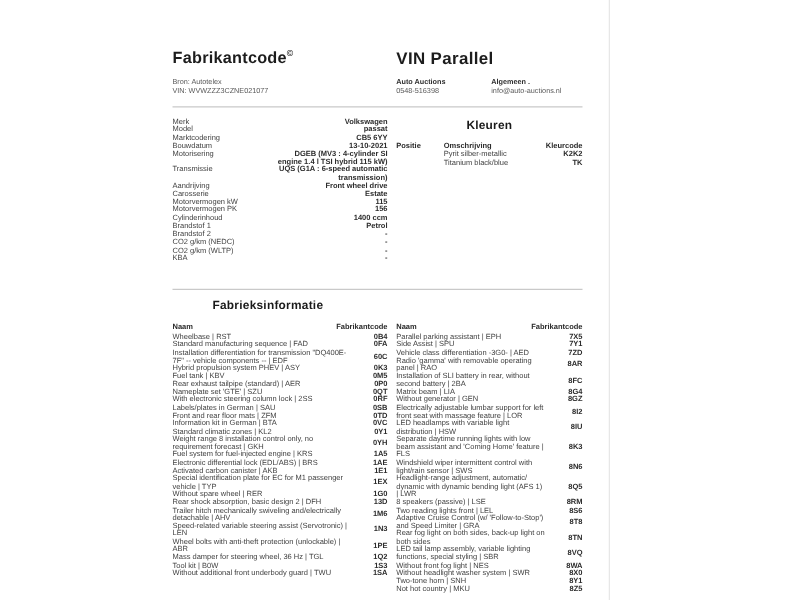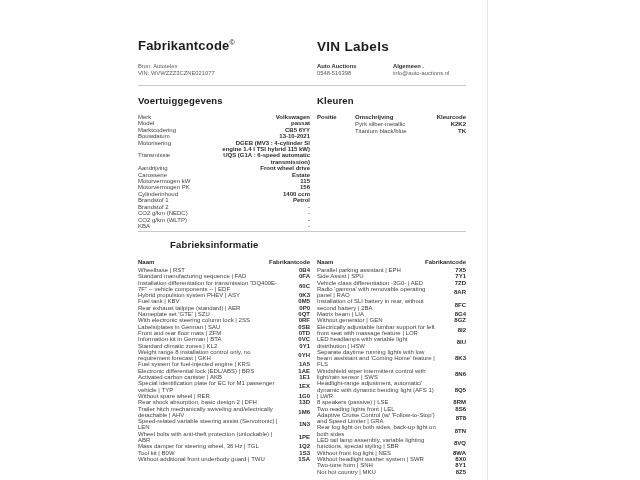--- a/index.html
+++ b/index.html
@@ -30,21 +30,21 @@
 
   .section-heading { font-size:9.5px; font-weight:bold; color:#1a1a1a; letter-spacing:.2px; }
 
   .vehicle { position:absolute; left:0; top:57px; width:172px; }
   .vehicle .section-heading { margin-bottom:8px; }
   .vrow { display:flex; font-size:6px; line-height:6.4px; }
   .vlabel { width:80px; flex-shrink:0; }
   .vvalue { flex:1; text-align:right; font-weight:bold; color:#2c2c2c; }
 
   .kleuren { position:absolute; left:179px; top:57px; width:149px; }
-  .kleuren .section-heading { margin-bottom:8px; }
+  .kleuren .section-heading { margin-bottom:8px;text-align:center; }
   .khead, .krow { display:flex; font-size:6px; line-height:7px; }
   .khead { font-weight:bold; color:#2a2a2a; }
   .kpositie { width:38px; flex-shrink:0; }
   .komschrijving { flex:1; }
   .kkleurcode { width:38px; text-align:right; flex-shrink:0; }
   .krow .kkleurcode { font-weight:bold; color:#2c2c2c; }
 
   .factory { position:absolute; left:0; top:193px; width:328px; }
   .factory .section-heading { margin-top:7px;padding-left:32px; }
   .fcols { display:flex; gap:7px; margin-top:9px; }
@@ -57,41 +57,40 @@
 </style>
 </head>
 <body>
 
 <div class="page">
   <div class="scan-line"></div>
 
   <div class="content">
 
     <div class="brand"><span>Fabrikantcode</span><sup>©</sup></div>
-    <div class="title">VIN Labels</div>
+    <div class="title">VIN Parallel</div>
 
     <div class="subhdr">
       <div class="sub-left">
         <div>Bron: Autotelex</div>
         <div>VIN: WVWZZZ3CZNE021077</div>
       </div>
       <div class="sub-mid">
         <div class="sub-bold">Auto Auctions</div>
         <div>0548-516398</div>
       </div>
       <div class="sub-right">
         <div class="sub-bold">Algemeen .</div>
         <div>info@auto-auctions.nl</div>
       </div>
     </div>
 
     <div class="divider rule1"></div>
 
     <div class="vehicle">
-      <div class="section-heading">Voertuiggegevens</div>
       <div class="kv">
 
           <div class="vrow">
             <span class="vlabel">Merk</span>
             <span class="vvalue">Volkswagen</span>
           </div>
 
           <div class="vrow">
             <span class="vlabel">Model</span>
             <span class="vvalue">passat</span>

